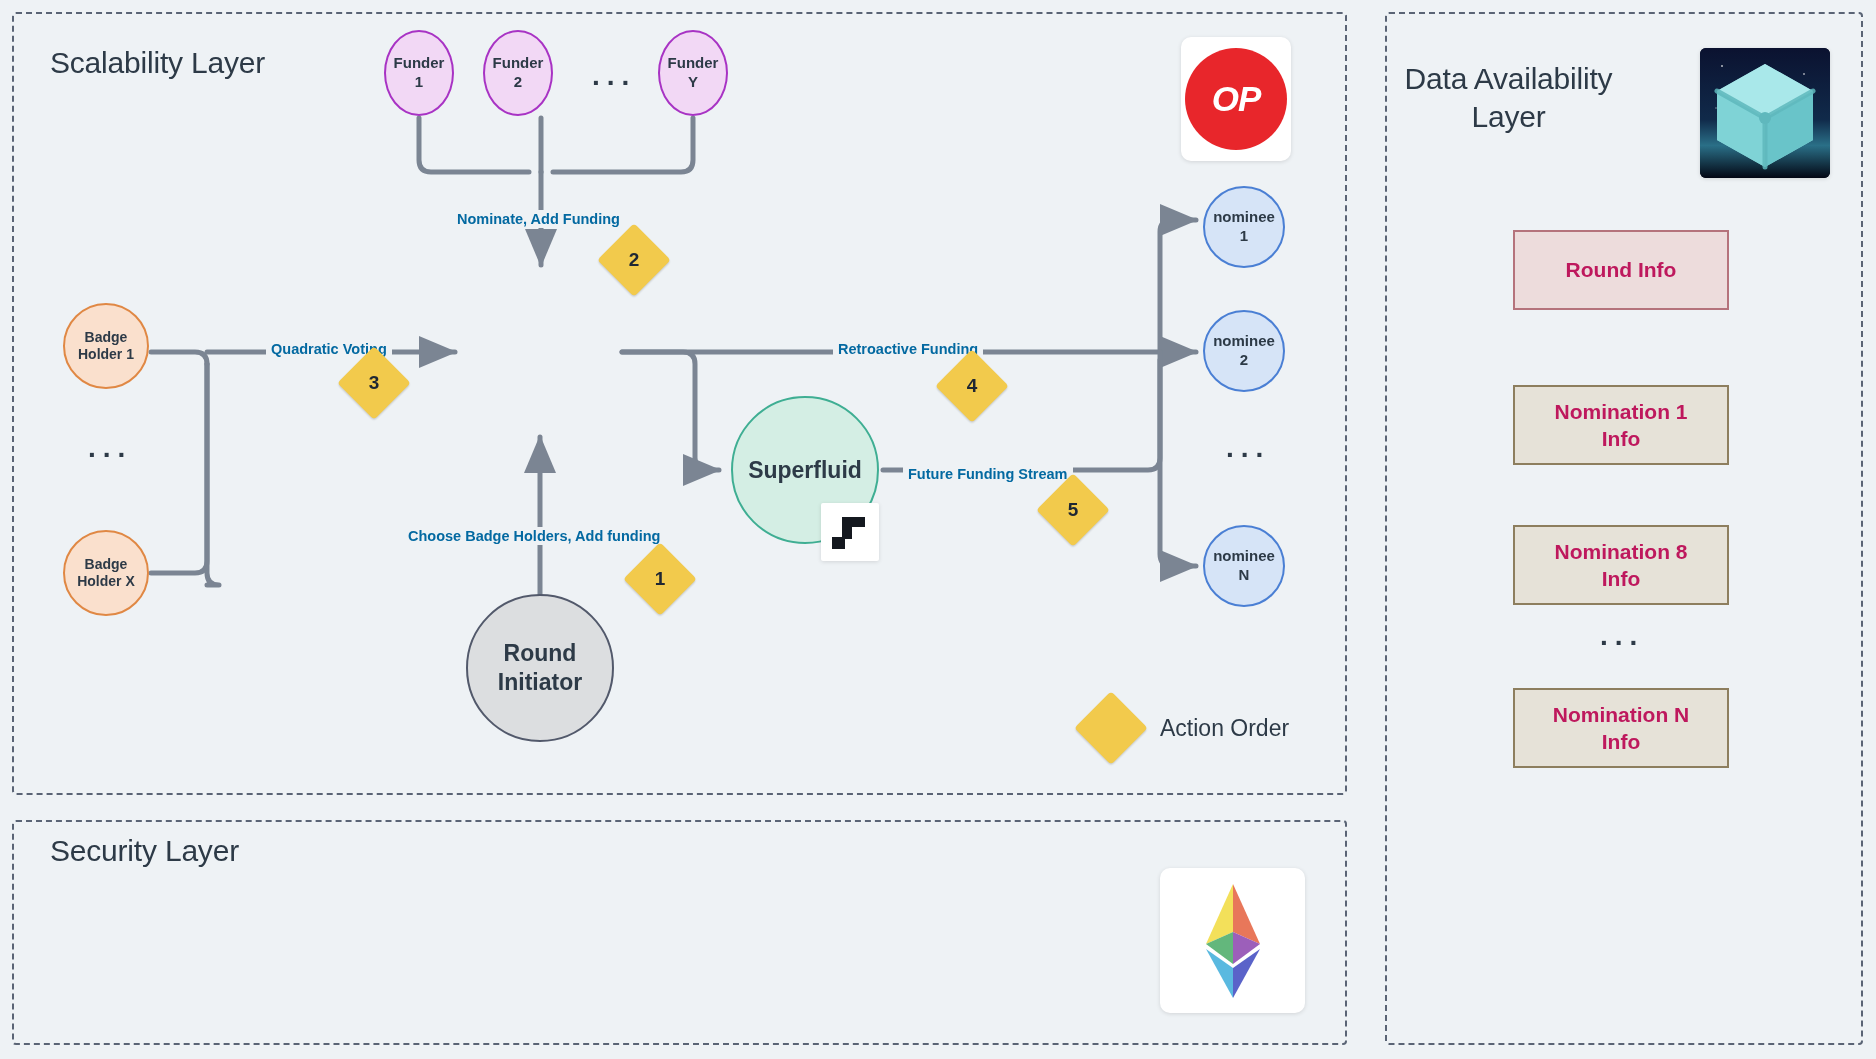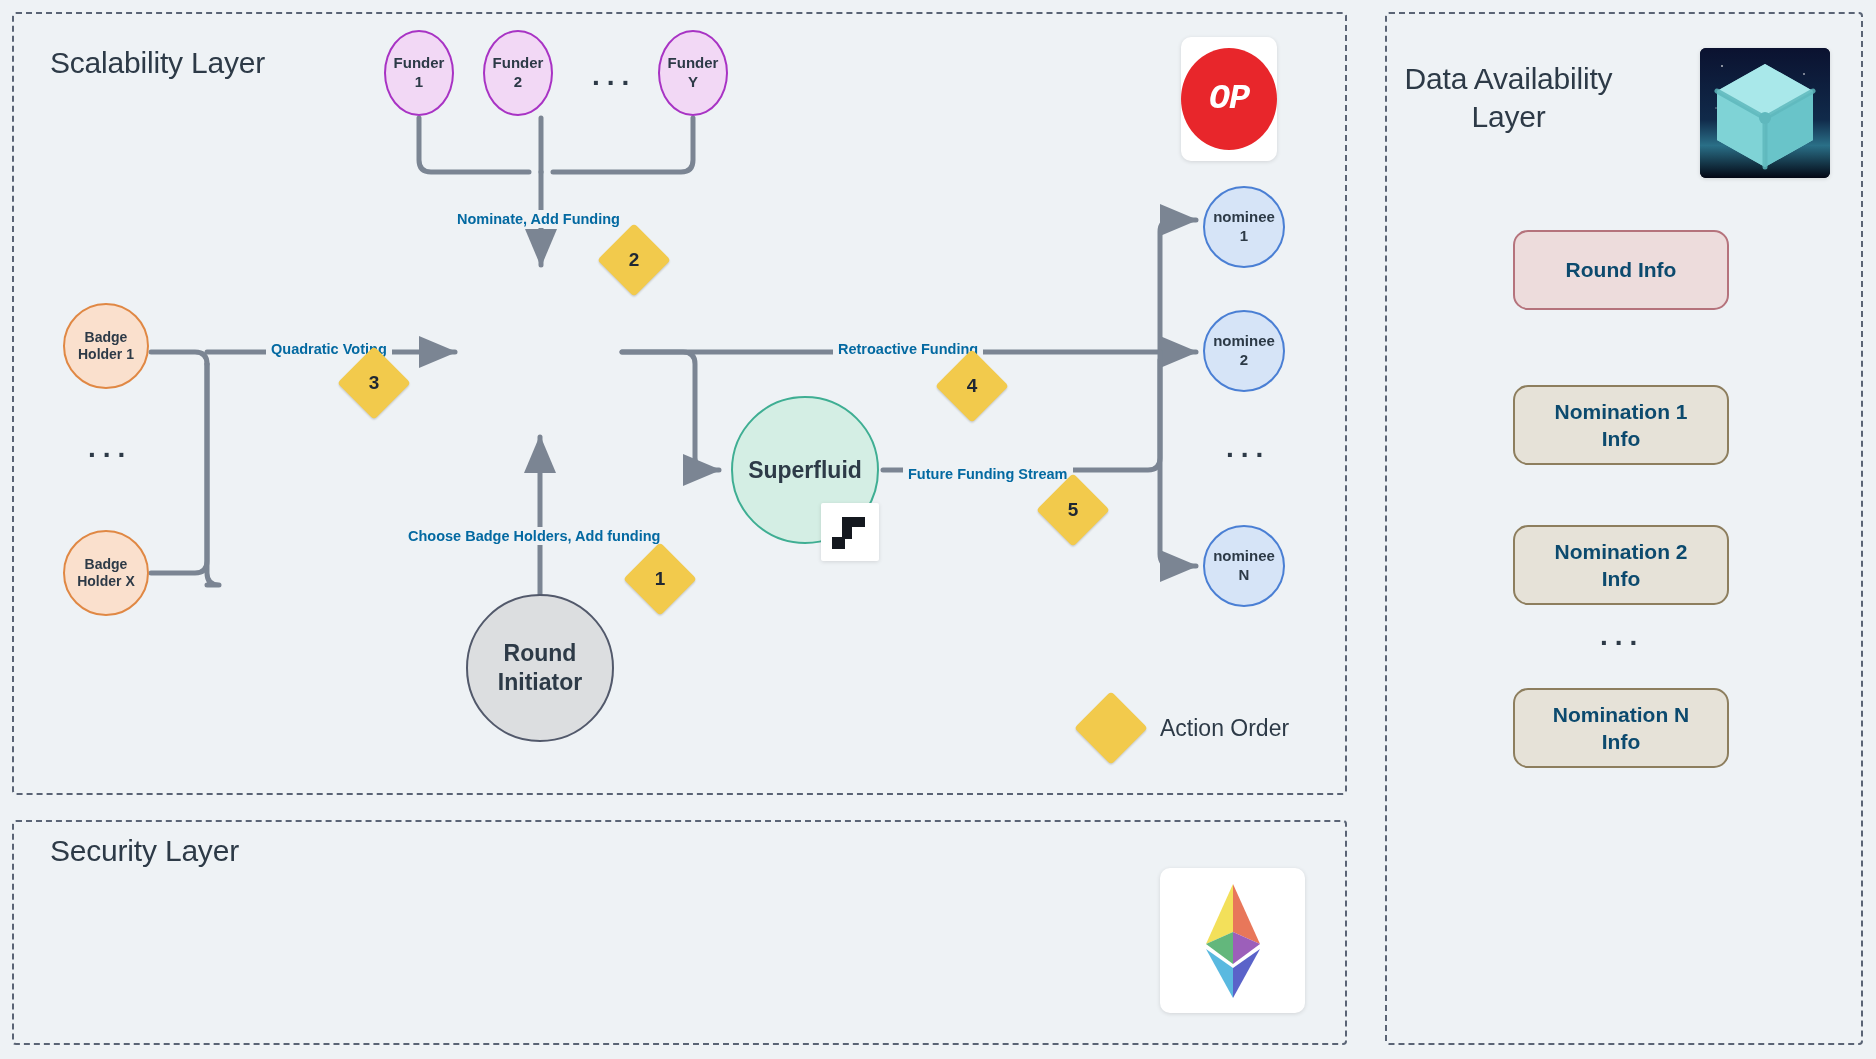--- a/index.html
+++ b/index.html
@@ -172,21 +172,21 @@
   .logo-card {
     position: absolute;
     background: #ffffff;
     border-radius: 10px;
     box-shadow: 0 1px 4px rgba(0,0,0,0.12);
     display: flex;
     align-items: center;
     justify-content: center;
     z-index: 8;
   }
-  #op-logo        { left: 1181px; top: 37px;  width: 96px; height: 124px; font-family: Liberation Mono, monospace; }
+  #op-logo        { left: 1181px; top: 37px;  width: 110px; height: 124px; }
   #eth-logo       { left: 1160px; top: 868px; width: 145px; height: 145px; }
   #superfluid-logo{ left: 821px;  top: 503px; width: 58px;  height: 58px; border-radius: 2px; }
   #celestia-logo  {
     left: 1700px; top: 48px; width: 130px; height: 130px;
     border-radius: 6px; background: #060c22; overflow: hidden;
   }
 
   .op-circle {
     width: 102px; height: 102px; border-radius: 50%;
     background: #e8262b;
@@ -197,23 +197,23 @@
 
   
   .da-box {
     position: absolute;
     display: flex;
     align-items: center;
     justify-content: center;
     text-align: center;
     font-size: 21px;
     font-weight: bold;
-    color: #0c4a6e;
+    color: #be185d;
     line-height: 1.3;
-    border-radius: 15px;
+    border-radius: 0;
     z-index: 5;
   }
   #round-info {
     left: 1513px; top: 230px; width: 216px; height: 80px;
     background: #eddcdc; border: 2px solid #b5737c;
   }
   .nomination-box {
     width: 216px; height: 80px;
     background: #e6e2d8; border: 2px solid #8d7e5e;
     left: 1513px;
@@ -422,21 +422,21 @@
   </div>
 
   <div class="da-box nomination-box" id="nomination-1">
     <div>
       <div>Nomination 1</div>
       <div>Info</div>
     </div>
   </div>
   <div class="da-box nomination-box" id="nomination-2">
     <div>
-      <div>Nomination 2</div>
+      <div>Nomination 8</div>
       <div>Info</div>
     </div>
   </div>
   <div class="ellipsis" id="ellipsis-nominations">...</div>
   <div class="da-box nomination-box" id="nomination-n">
     <div>
       <div>Nomination N</div>
       <div>Info</div>
     </div>
   </div>

